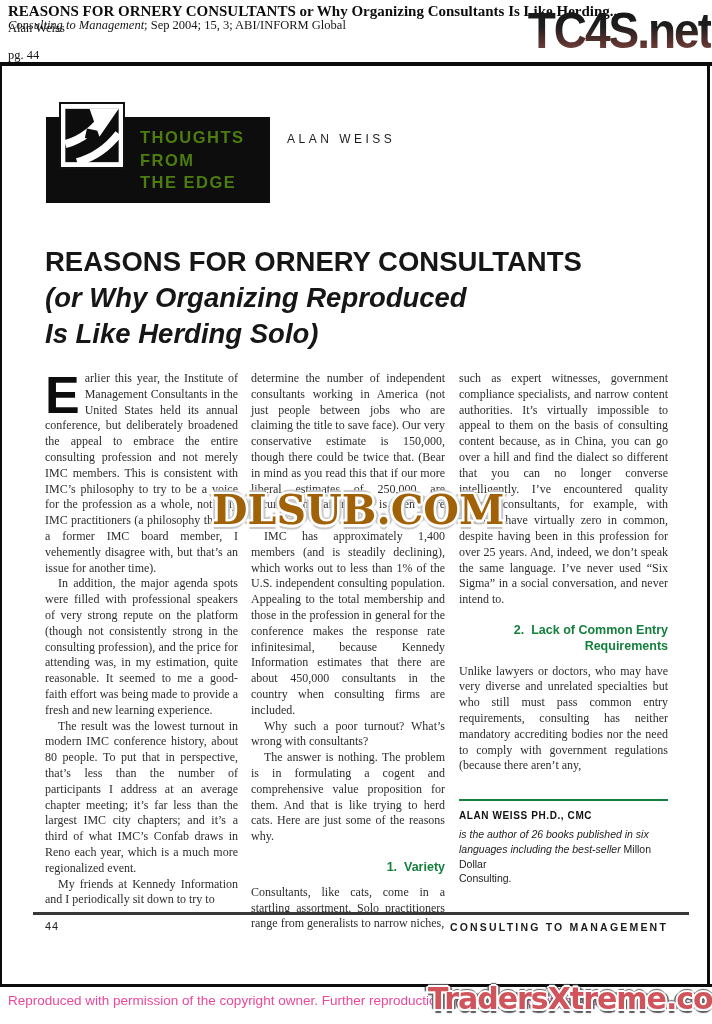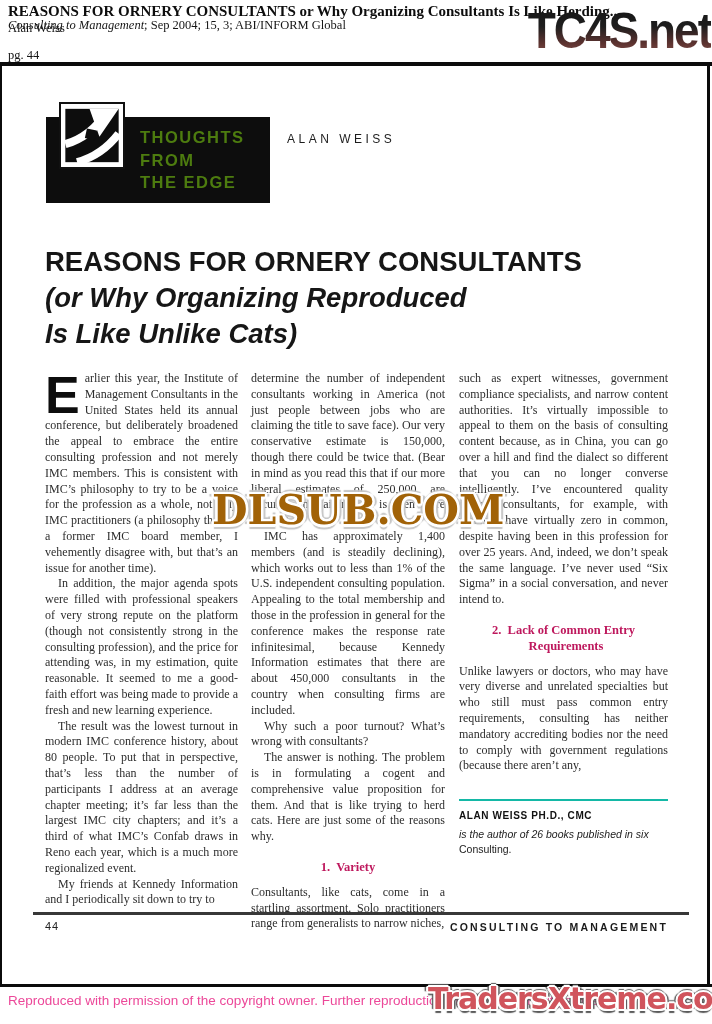--- a/index.html
+++ b/index.html
@@ -62,26 +62,26 @@
   
   .col{position:absolute;top:371px;font-size:12px;line-height:15.8px;text-align:justify;
        color:#2d2d2d;}
   .col1{left:45px;width:193px;}
   .col2{left:251px;width:194px;}
   .col3{left:459px;width:209px;}
   .col p{margin:0;text-indent:13px;}
   .col p.first{text-indent:0;}
   .dropcap{float:left;font-family:"Liberation Sans",sans-serif;font-weight:bold;
            font-size:52px;line-height:44px;color:#0d0d0d;margin:2px 5px 0 0;}
-  .h-sub{font-family:Liberation Serif, serif;font-weight:bold;font-size:12.5px;
-         color:#be185d;margin:15px 0 9px 0;text-align:center;}
+  .h-sub{font-family:Liberation Sans, sans-serif;font-weight:bold;font-size:12.5px;
+         color:#15803d;margin:15px 0 9px 0;text-align:right;}
   .h-sub .hang{margin-left:5px;}
 
   
-  .bio{position:absolute;left:459px;top:799px;width:209px;border-top:2px solid #14b8a6;
+  .bio{position:absolute;left:459px;top:799px;width:209px;border-top:2px solid #15803d;
        padding-top:9px;font-family:"Liberation Sans",sans-serif;}
   .bio-name{font-weight:bold;font-size:10px;letter-spacing:0.6px;color:#111;margin-bottom:6px;}
   .bio-line{font-size:10.5px;line-height:14.8px;color:#222;font-style:italic;}
   .bio-line .roman{font-style:normal;}
 
   
   .foot-rule{position:absolute;left:33px;top:912px;width:656px;height:2.5px;background:#383838;}
   .foot-page{position:absolute;left:45px;top:920px;font-family:"Liberation Sans",sans-serif;
              font-size:11px;letter-spacing:1px;color:#222;}
   .foot-journal{position:absolute;right:44px;top:921px;font-family:"Liberation Sans",sans-serif;
@@ -120,21 +120,21 @@
   <div class="banner-text">
     <div>THOUGHTS</div>
     <div>FROM</div>
     <div>THE EDGE</div>
   </div>
   <div class="byline">ALAN WEISS</div>
 
   <div class="art-title">
     <div>REASONS FOR ORNERY CONSULTANTS</div>
     <div class="t-it">(or Why Organizing Reproduced</div>
-    <div class="t-it">Is Like Unlike Cats)</div>
+    <div class="t-it">Is Like Herding Solo)</div>
   </div>
 
   <div class="col col1">
     <p class="first"><span class="dropcap">E</span><span>arlier this year, the Institute of Management Consultants in the United States held its annual conference, but deliberately broadened the appeal to embrace the entire consulting profession and not merely IMC members. This is consistent with IMC’s philosophy to try to be a voice for the profession as a whole, not only IMC practitioners (a philosophy that, as a former IMC board member, I vehemently disagree with, but that’s an issue for another time).</span></p>
     <p>In addition, the major agenda spots were filled with professional speakers of very strong repute on the platform (though not consistently strong in the consulting profession), and the price for attending was, in my estimation, quite reasonable. It seemed to me a good-faith effort was being made to provide a fresh and new learning experience.</p>
     <p>The result was the lowest turnout in modern IMC conference history, about 80 people. To put that in perspective, that’s less than the number of participants I address at an average chapter meeting; it’s far less than the largest IMC city chapters; and it’s a third of what IMC’s Confab draws in Reno each year, which is a much more regionalized event.</p>
     <p>My friends at Kennedy Information and I periodically sit down to try to</p>
   </div>
 
   <div class="col col2">
@@ -151,20 +151,21 @@
     <div class="h-sub">
       <div>2.&nbsp; Lack of Common Entry</div>
       <div class="hang">Requirements</div>
     </div>
     <p class="first">Unlike lawyers or doctors, who may have very diverse and unrelated specialties but who still must pass common entry requirements, consulting has neither mandatory accrediting bodies nor the need to comply with government regulations (because there aren’t any,</p>
   </div>
 
   <div class="bio">
     <div class="bio-name">ALAN WEISS PH.D., CMC</div>
     <div class="bio-line">is the author of 26 books published in six</div>
+    <div class="bio-line"><span>languages including the best-seller </span><span class="roman">Millon Dollar</span></div>
     <div class="bio-line"><span class="roman">Consulting.</span></div>
   </div>
 
   <div class="foot-rule"></div>
   <div class="foot-page">44</div>
   <div class="foot-journal">CONSULTING TO MANAGEMENT</div>
 
   <div class="notice">Reproduced with permission of the copyright owner.  Further reproduction prohibited without permission.</div>
 
   <div class="wm-top">TC4S.net</div>

